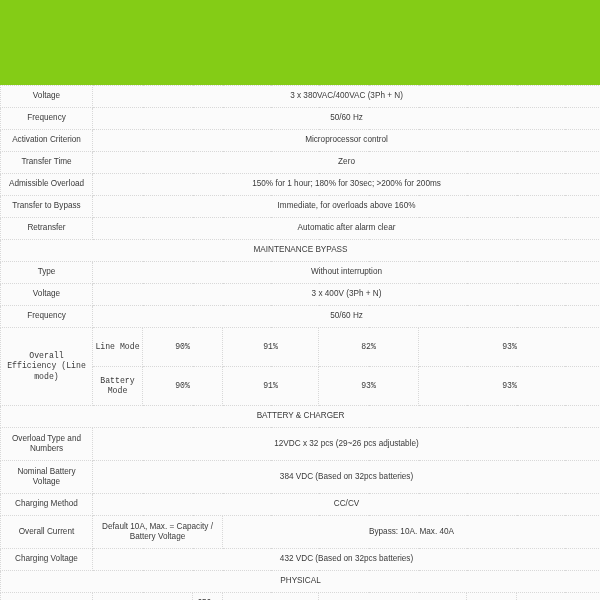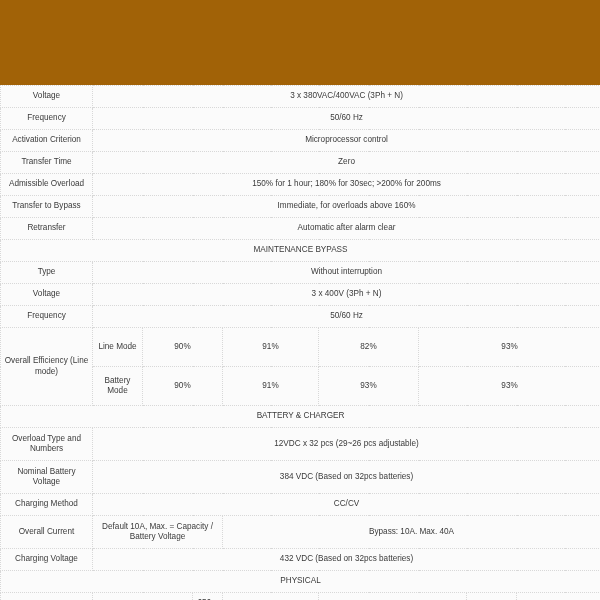--- a/index.html
+++ b/index.html
@@ -8,21 +8,21 @@
     width: 600px;
     height: 600px;
     background: #ffffff;
     font-family: "Liberation Sans", sans-serif;
   }
 
   #page {
     position: relative;
     width: 600px;
     height: 600px;
-    background: #a16207;
+    background: #84cc16;
     overflow: hidden;
   }
 
   #spec-table {
     position: absolute;
     left: 0;
     top: 85px;
     width: 600px;
     border-collapse: collapse;
     table-layout: fixed;
@@ -47,21 +47,21 @@
     background: #fafafa;
   }
 
   td.sub-label {
     font-size: 8.2px;
     padding: 3px 1px;
   }
 
   tr.tall td { height: 26px; }
   tr.std td { height: 15px; }
-  tr.eff td { height: 32px; }
+  tr.eff td { height: 32px; font-family: Liberation Mono, monospace; }
   tr.dim td { height: 34px; }
 </style>
 </head>
 <body>
 
 <div id="page">
   <table id="spec-table">
     <colgroup>
       <col style="width:92px">
       <col style="width:50px">

